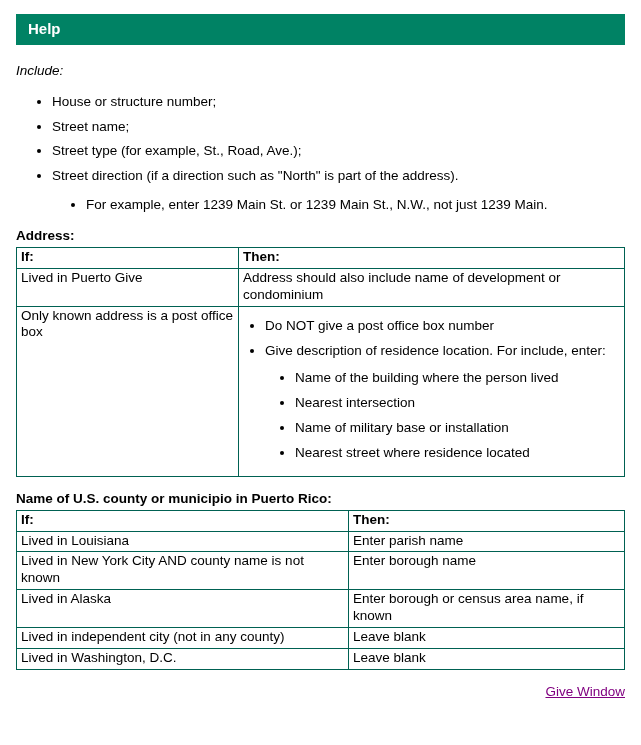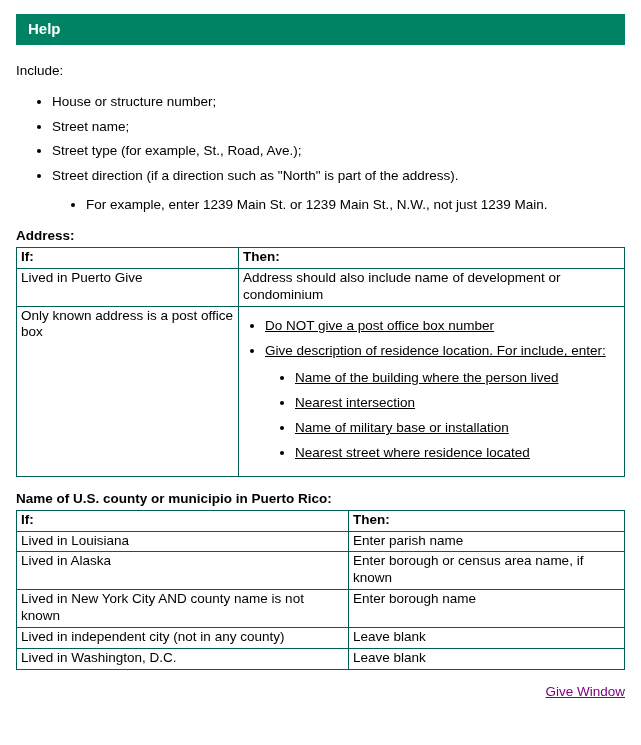--- a/index.html
+++ b/index.html
@@ -18,20 +18,21 @@
   }
   .header-bar {
     background: #008264;
     color: #ffffff;
     font-weight: bold;
     font-size: 15px;
     padding: 6px 12px 6px 12px;
   }
   .intro {
     margin: 18px 0 0 0;
+    font-style: italic;
   }
   ul { list-style-type: disc; }
   ul.l1 {
     margin: 14px 0 14px 0;
     padding-left: 36px;
   }
   ul.l1 > li { margin-bottom: 8px; }
   ul.l2 {
     margin: 12px 0 0 0;
     padding-left: 34px;
@@ -52,21 +53,21 @@
     vertical-align: top;
     padding: 1px 4px 2px 4px;
   }
   table.tbl th { font-weight: bold; }
   .address-col1 { width: 222px; }
   .county-col1 { width: 332px; }
   ul.cell-list {
     margin: 10px 0 12px 0;
     padding-left: 22px;
   }
-  ul.cell-list > li { margin-bottom: 9px; text-decoration: underline; }
+  ul.cell-list > li { margin-bottom: 9px; }
   ul.cell-sublist {
     margin: 10px 0 0 0;
     padding-left: 30px;
   }
   ul.cell-sublist > li { margin-bottom: 8px; }
   .footer {
     text-align: right;
     margin-top: 14px;
     padding-bottom: 6px;
   }
@@ -145,26 +146,26 @@
     <tbody>
       <tr>
         <th>If:</th>
         <th>Then:</th>
       </tr>
       <tr>
         <td>Lived in Louisiana</td>
         <td>Enter parish name</td>
       </tr>
       <tr>
+        <td>Lived in New York City AND county name is not known</td>
+        <td>Enter borough name</td>
+      </tr>
+      <tr>
         <td>Lived in Alaska</td>
         <td>Enter borough or census area name, if known</td>
-      </tr>
-      <tr>
-        <td>Lived in New York City AND county name is not known</td>
-        <td>Enter borough name</td>
       </tr>
       <tr>
         <td>Lived in independent city (not in any county)</td>
         <td>Leave blank</td>
       </tr>
       <tr>
         <td>Lived in Washington, D.C.</td>
         <td>Leave blank</td>
       </tr>
     </tbody>

